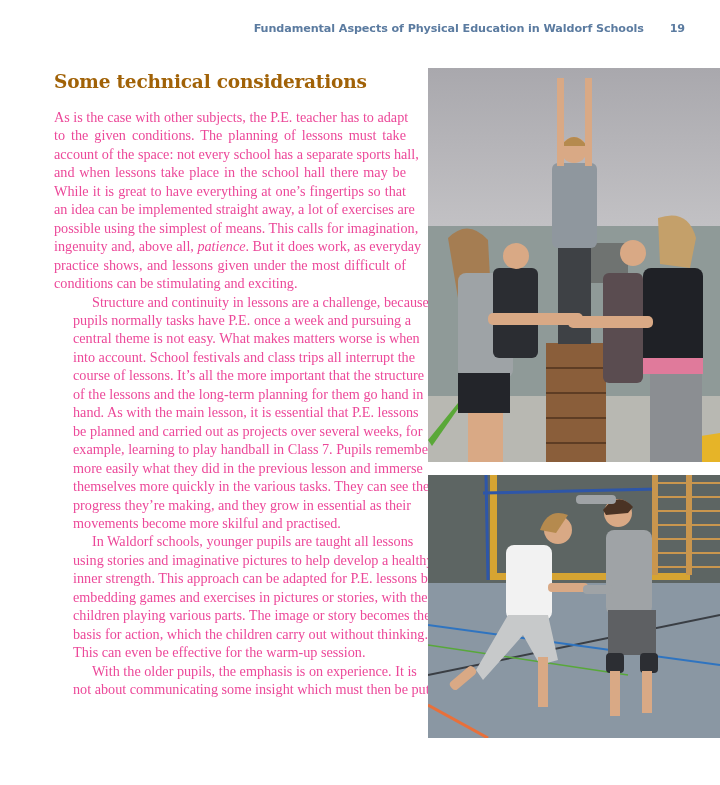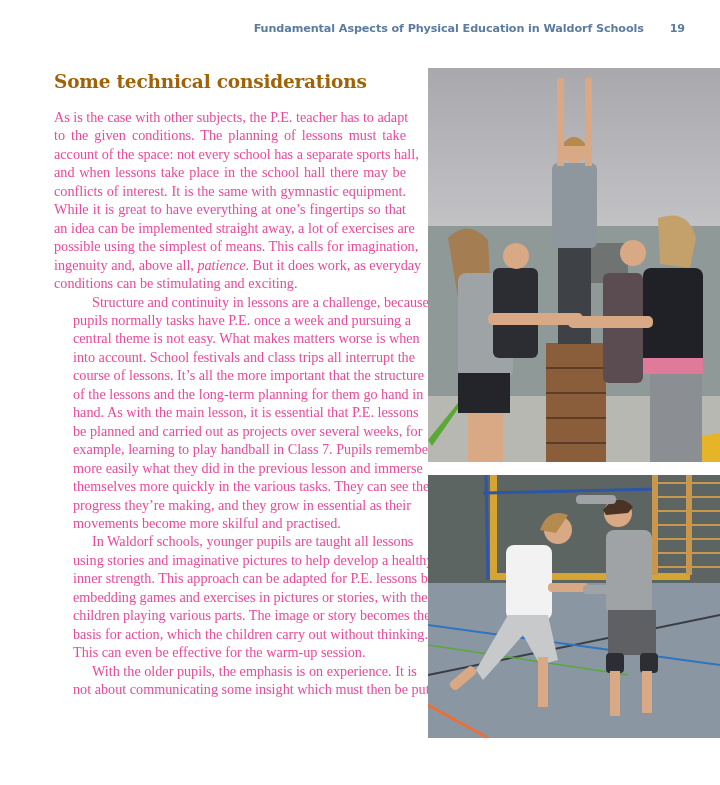--- a/index.html
+++ b/index.html
@@ -38,25 +38,25 @@
 </div>
 
 <h2 class="heading">Some technical considerations</h2>
 
 <div class="body-text">
   <p>
     <span class="line">As is the case with other subjects, the P.E. teacher has to adapt</span>
     <span class="line">to the given conditions. The planning of lessons must take</span>
     <span class="line">account of the space: not every school has a separate sports hall,</span>
     <span class="line">and when lessons take place in the school hall there may be</span>
-    <span class="line">conflicts of interest. It is the same with gymnastic equipment.</span>
     <span class="line">While it is great to have everything at one’s fingertips so that</span>
     <span class="line">an idea can be implemented straight away, a lot of exercises are</span>
     <span class="line">possible using the simplest of means. This calls for imagination,</span>
     <span class="line"><span>ingenuity and, above all, </span><em>patience</em><span>. But it does work, as everyday</span></span>
+    <span class="line">practice shows, and lessons given under the most difficult of</span>
     <span class="line last">conditions can be stimulating and exciting.</span>
   </p>
   <p class="indent">
     <span class="line" style="padding-left:19px">Structure and continuity in lessons are a challenge, because</span>
     <span class="line">pupils normally tasks have P.E. once a week and pursuing a</span>
     <span class="line">central theme is not easy. What makes matters worse is when</span>
     <span class="line">into account. School festivals and class trips all interrupt the</span>
     <span class="line">course of lessons. It’s all the more important that the structure</span>
     <span class="line">of the lessons and the long-term planning for them go hand in</span>
     <span class="line">hand. As with the main lesson, it is essential that P.E. lessons</span>

